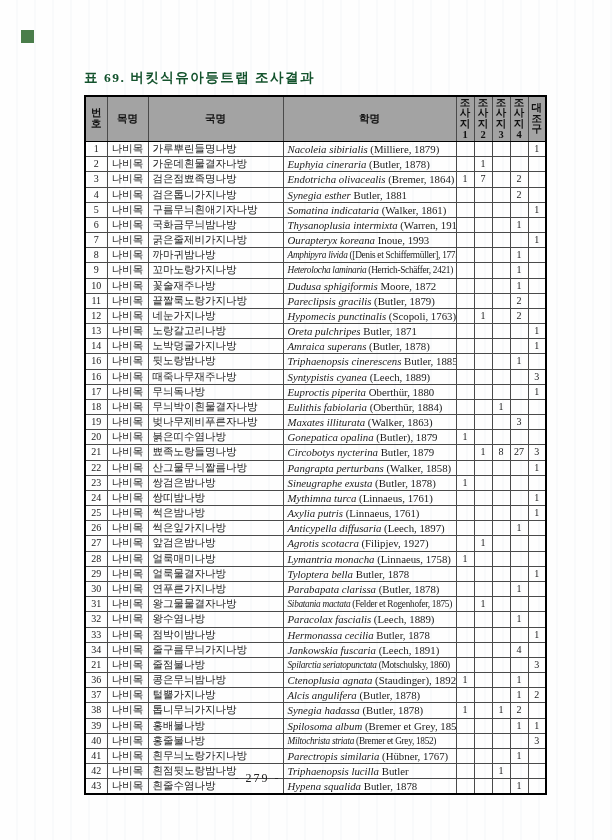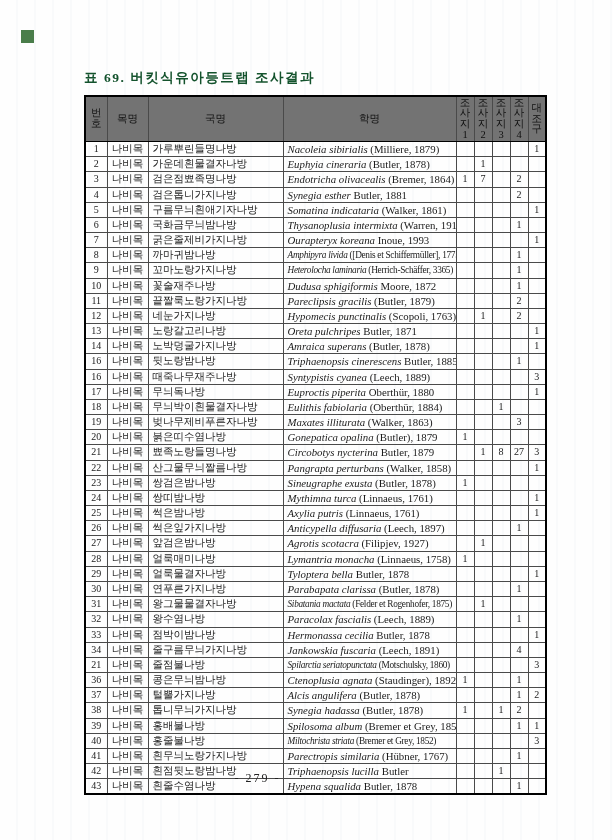--- a/index.html
+++ b/index.html
@@ -9,21 +9,21 @@
     color:#1c1c1c;
     background:
       repeating-linear-gradient(90deg,#fefefe 0 16px,#f9fafb 16px 18px);
   }
   .green-marker{position:absolute;left:21px;top:30px;width:13px;height:13px;}
   .page-title{position:absolute;left:84px;top:69px;font-size:13.5px;font-weight:600;letter-spacing:1.5px;color:#14532d;text-align:right;}
   .tbl-wrap{position:absolute;left:84px;top:95px;}
   table{border-collapse:collapse;table-layout:fixed;width:461px;background:transparent;}
   td,th{border:1px solid #4a4a4a;padding:0;margin:0;overflow:hidden;white-space:nowrap;}
   table{border:2px solid #000;}
-  thead th{background:#737373;border-bottom:1.5px solid #000;font-weight:400;font-size:10.5px;color:#111;}
+  thead th{background:#a3a3a3;border-bottom:1.5px solid #000;font-weight:700;font-size:10.5px;color:#111;}
   thead th{height:44px;vertical-align:middle;text-align:center;}
   .vstack{width:11px;margin:0 auto;word-break:break-all;line-height:1.02;font-size:10.5px;white-space:normal;}
   tbody td{height:14.17px;font-size:10.5px;line-height:14.17px;color:#1a1a1a;}
   td.c{text-align:center;}
   td.l{text-align:left;padding-left:4px;}
   td.sci{font-size:10.8px;}
   td.sci .binom{font-style:italic;}
   td.sci .auth{font-style:normal;margin-top:28px;}
   td.sci.cond{font-size:9.3px;letter-spacing:-0.3px;}
   .num{font-size:10px;}
@@ -160,21 +160,21 @@
           <td class="c num"></td>
           <td class="c num"></td>
           <td class="c num"></td>
           <td class="c num">1</td>
           <td class="c num"></td>
         </tr>
         <tr>
           <td class="c num">9</td>
           <td class="c">나비목</td>
           <td class="l">꼬마노랑가지나방</td>
-          <td class="l sci cond"><span class="binom">Heterolocha laminaria</span><span class="auth"> (Herrich-Schäffer, 3365)</span></td>
+          <td class="l sci cond"><span class="binom">Heterolocha laminaria</span><span class="auth"> (Herrich-Schäffer, 2421)</span></td>
           <td class="c num"></td>
           <td class="c num"></td>
           <td class="c num"></td>
           <td class="c num">1</td>
           <td class="c num"></td>
         </tr>
         <tr>
           <td class="c num">10</td>
           <td class="c">나비목</td>
           <td class="l">꽃술재주나방</td>

